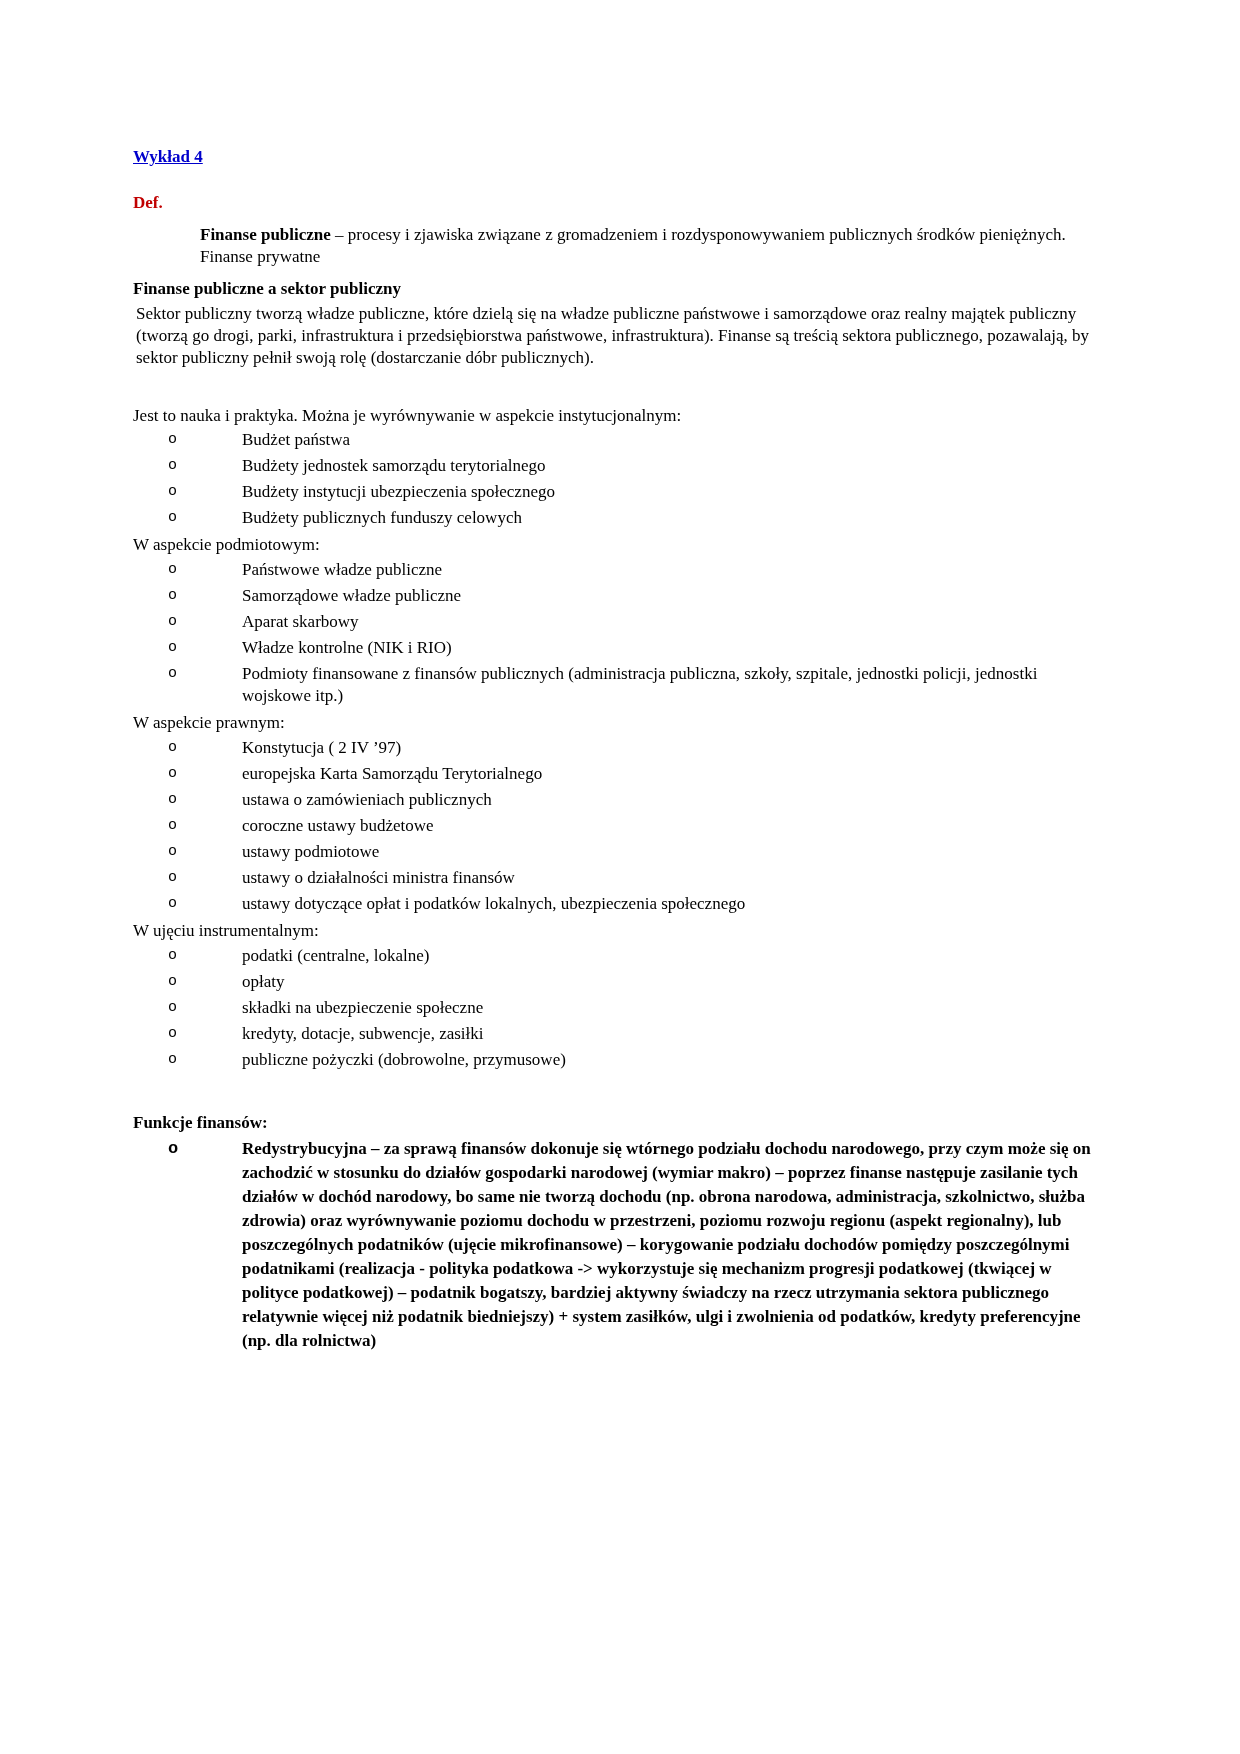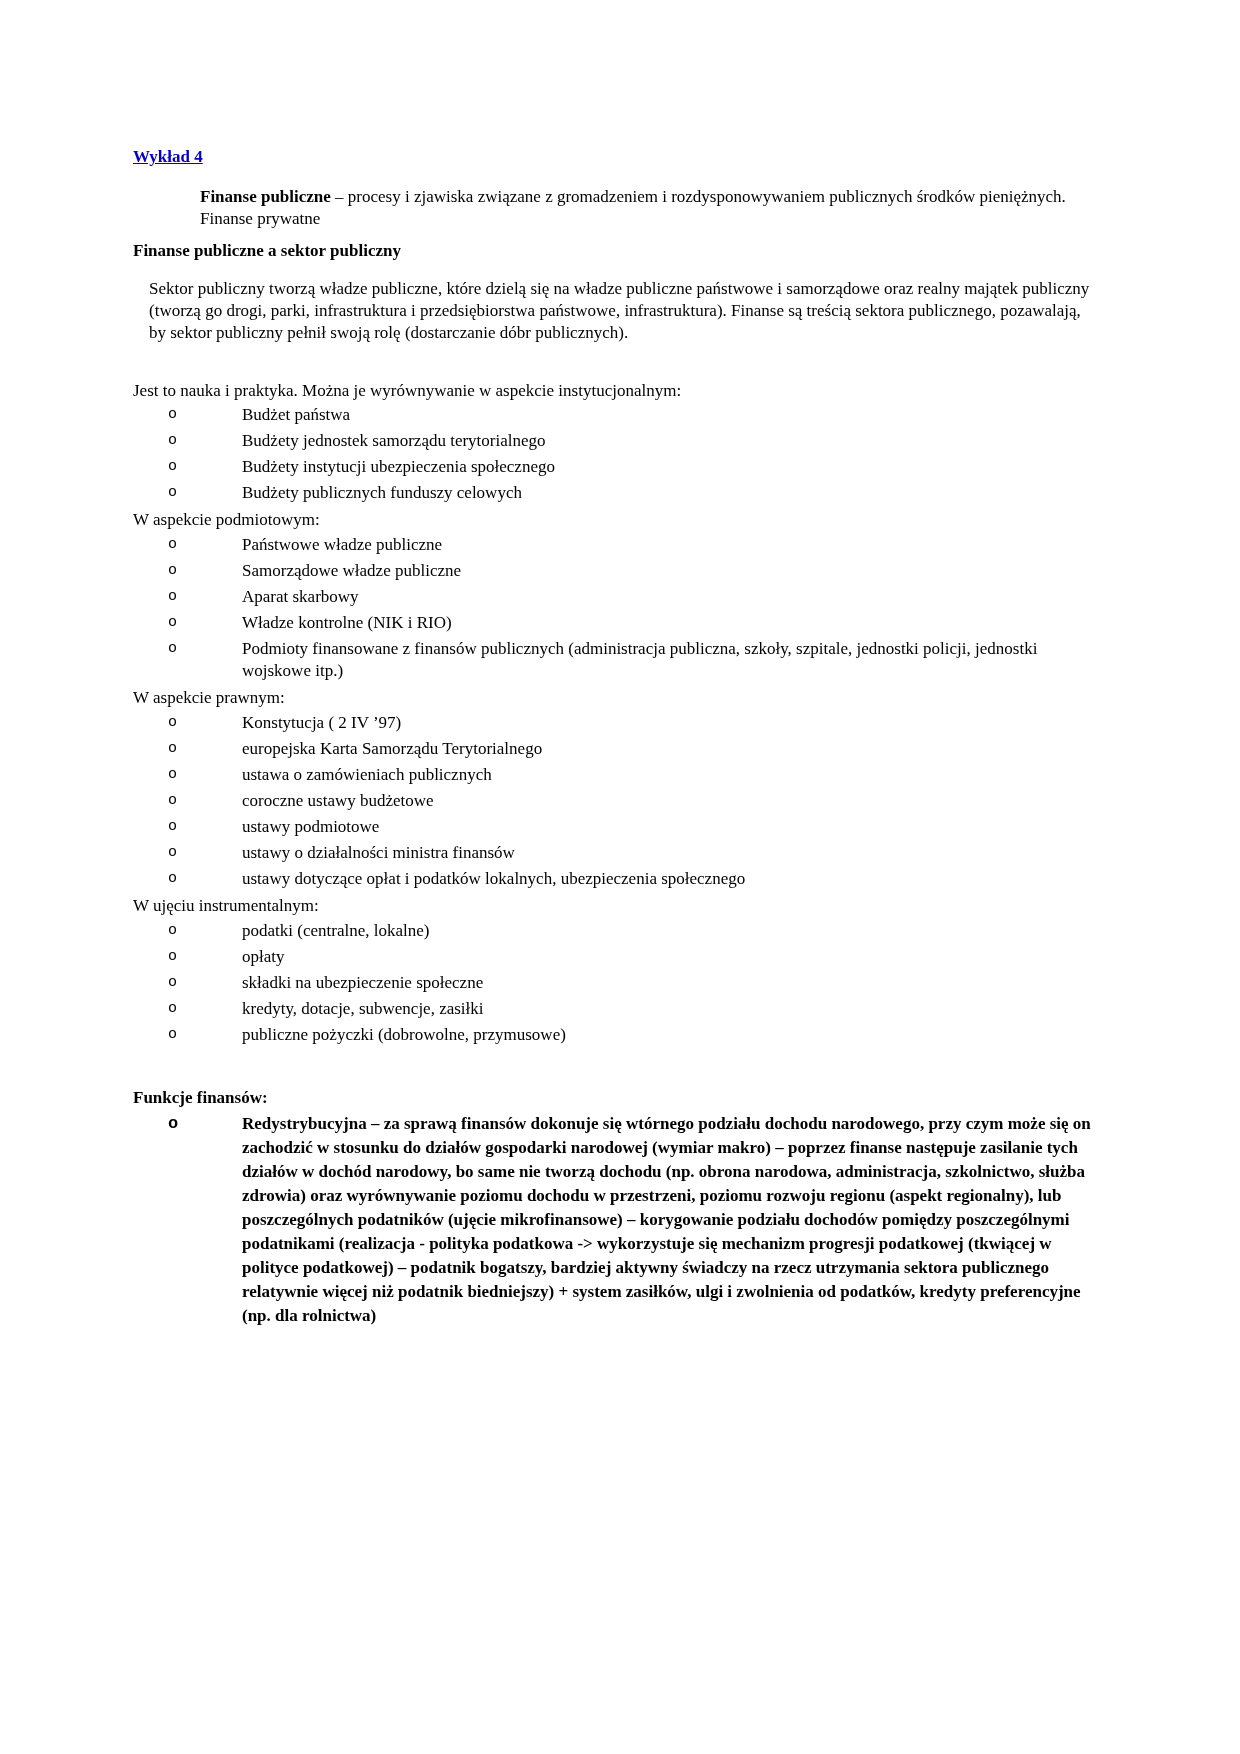--- a/index.html
+++ b/index.html
@@ -30,34 +30,34 @@
     line-height: 22px;
   }
   .def-label {
     font-weight: bold;
     color: #c00000;
     margin-top: 24px;
     line-height: 22px;
   }
   .para { margin: 0; }
   .def-para {
-    margin-top: 18px;
+    margin-top: 10px;
     text-indent: 67px;
   }
   .def-term { font-weight: bold; }
   .private-line {
     font-weight: normal;
     padding-left: 67px;
   }
   .section-heading {
     font-weight: bold;
     margin-top: 10px;
     line-height: 22px;
   }
-  .sector-body { margin: 16px; }
+  .sector-body { margin: 3px; }
   .aspects-intro { margin-top: 36px; }
   .sub-label {
     margin: 0;
     line-height: 24px;
   }
   .list { margin: 2px 0 0 0; }
   .list-row {
     display: flex;
     margin-bottom: 4px;
     line-height: 22px;
@@ -87,20 +87,21 @@
     font-weight: bold;
   }
 </style>
 </head>
 <body>
 
 <div class="page">
 
   <div class="doc-title">Wykład 4</div>
 
+  <div class="def-label">Def.</div>
 
   <p class="para def-para"><strong class="def-term">Finanse publiczne</strong><span> – procesy i zjawiska związane z gromadzeniem i rozdysponowywaniem publicznych środków pieniężnych.</span></p>
 
   <div class="private-line">Finanse prywatne</div>
 
   <div class="section-heading">Finanse publiczne a sektor publiczny</div>
 
   <p class="para sector-body">Sektor publiczny tworzą władze publiczne, które dzielą się na władze publiczne państwowe i samorządowe oraz realny majątek publiczny (tworzą go drogi, parki, infrastruktura i przedsiębiorstwa państwowe, infrastruktura). Finanse są treścią sektora publicznego, pozawalają, by sektor publiczny pełnił swoją rolę (dostarczanie dóbr publicznych).</p>
 
   <p class="para aspects-intro">Jest to nauka i praktyka. Można je wyrównywanie w aspekcie instytucjonalnym:</p>

